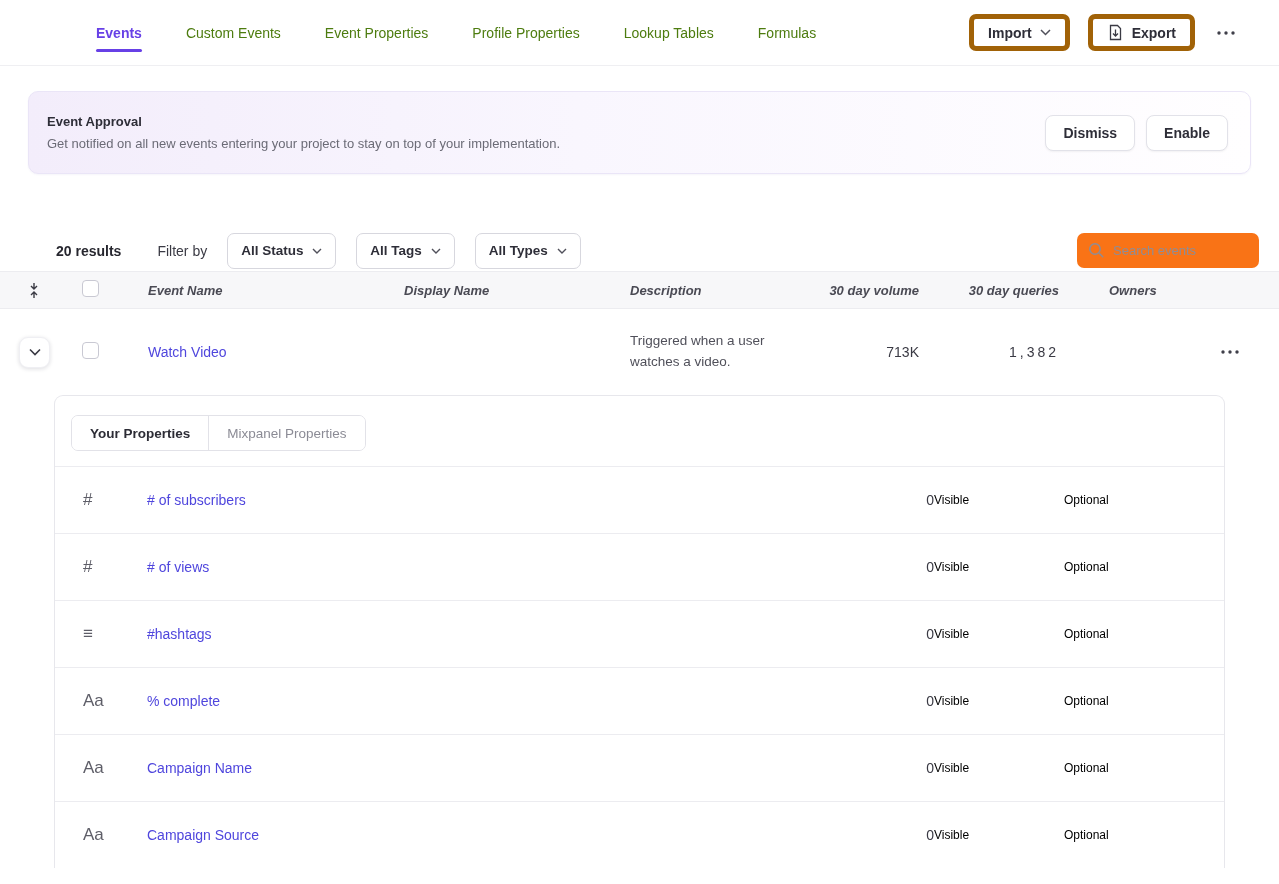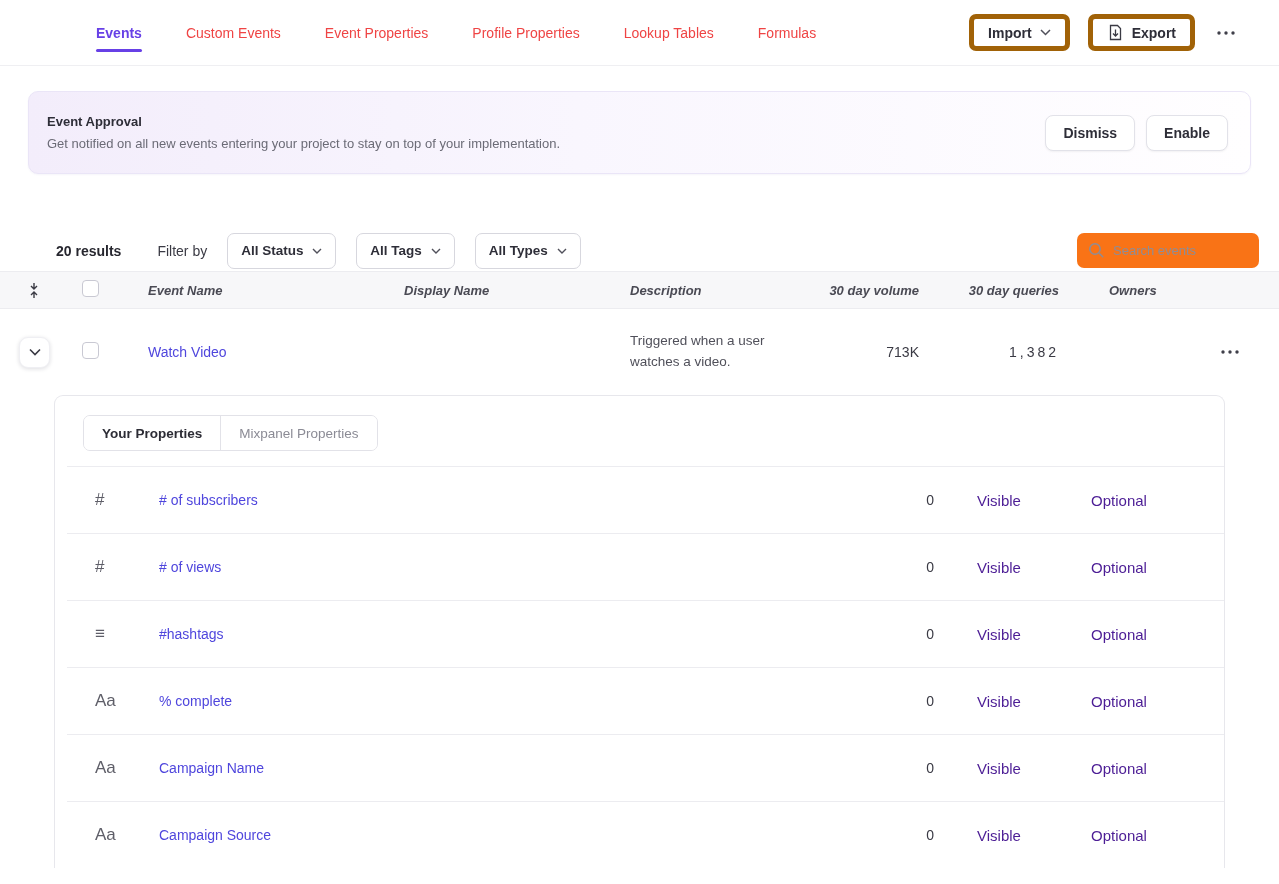--- a/index.html
+++ b/index.html
@@ -6,21 +6,21 @@
   html,body { width:1279px; height:884px; }
   body {
     font-family:"Liberation Sans","DejaVu Sans",sans-serif;
     background:#ffffff; color:#2e2e38; font-size:14px; overflow:hidden;
   }
   :root { --accent:#6740e6; --link:#4f46dd; }
 
   
   .topnav { display:flex; align-items:stretch; height:66px; padding:0 40px 0 48px; border-bottom:1px solid #efeff2; background:#fff; }
   .nav-tabs { display:flex; gap:44px;margin-left:48px; }
-  .tab { display:flex; align-items:center; font-size:14px; color:#ef4444; cursor:pointer; position:relative; white-space:nowrap; }
+  .tab { display:flex; align-items:center; font-size:14px; color:#4d7c0f; cursor:pointer; position:relative; white-space:nowrap; }
   .tab.active { color:var(--accent); font-weight:700; }
   .tab.active::after { content:""; position:absolute; left:0; right:0; bottom:13px; height:3px; border-radius:3px; background:var(--accent); }
   .nav-actions { margin-left:auto; display:flex; align-items:center; gap:18px; }
   .btn { display:inline-flex; align-items:center; gap:8px; height:37px; padding:0 14px; border:5px solid #a16207; border-radius:7px; background:#fff; font-size:14px; font-weight:600; color:#2e2e38; cursor:pointer; font-family:inherit; }
   .icon-btn { background:none; border:none; cursor:pointer; display:flex; align-items:center; padding:4px; }
 
   
   .banner { margin:25px 28px 0; min-height:83px; display:flex; align-items:center; padding:17px 22px 17px 18px;
     border:1px solid #eae5f7; border-radius:10px;
     background:linear-gradient(90deg,#f3edfb 0%,#f9f6fe 45%,#fffeff 100%);
@@ -51,31 +51,31 @@
   .checkbox { width:17px; height:17px; border:1.5px solid #c9c9d3; border-radius:4px; background:#fff; margin-left:26px; display:inline-block; cursor:pointer; }
   .collapse-btn { margin-left:27px; display:flex; align-items:center; background:none; border:none; cursor:pointer; padding:0; }
   .event-row { min-height:86px; background:#fff; }
   .expander { width:31px; height:31px; margin-left:19px; border:1px solid #efeff3; border-radius:9px; background:#fff; box-shadow:0 1px 4px rgba(20,20,40,0.14); display:flex; align-items:center; justify-content:center; cursor:pointer; }
   .event-link { color:var(--link); font-size:14px; cursor:pointer; }
   .desc { font-size:13.5px; color:#50505a; line-height:1.55; padding-right:12px; }
   .num { color:#3a3a44; font-size:14px; }
   .queries-val { letter-spacing:3px; }
 
   
-  .panel { margin:0 54px; border:1px solid #e7e7ec; border-bottom:none; border-radius:9px 9px 0 0; background:#fff;padding-left:12px; }
+  .panel { margin:0 54px; border:1px solid #e7e7ec; border-bottom:none; border-radius:9px 9px 0 0; background:#fff; }
   .panel-head { padding:19px 16px 15px; }
   .seg-group { display:inline-flex; border:1px solid #e2e2e8; border-radius:7px; overflow:hidden; }
   .seg { height:34px; display:flex; align-items:center; padding:0 18px; font-size:13.5px; color:#8b8b95; cursor:pointer; background:#fff; white-space:nowrap; }
   .seg + .seg { border-left:1px solid #e2e2e8; }
   .seg.active { color:#2c2c35; font-weight:700; }
   .prop-row { display:grid; grid-template-columns:64px 1fr 90px 130px 110px; align-items:center; height:67px; padding:0 50px 0 28px; border-top:1px solid #ececf0; }
   .prop-icon { color:#5e5e68; font-size:17px; }
   .prop-name { color:var(--link); font-size:14px; cursor:pointer; }
   .prop-count { text-align:right; color:#3a3a44; font-size:14px; }
-  .prop-vis, .prop-req { text-align:center; color:#4c1d95; font-size:15px; }
+  .prop-vis, .prop-req { text-align:left; color:#000000; font-size:12px; }
 
   svg { display:block; }
 </style>
 </head>
 <body>
 
 <header class="topnav">
   <nav class="nav-tabs">
 
       <div class="tab active">Events</div>

